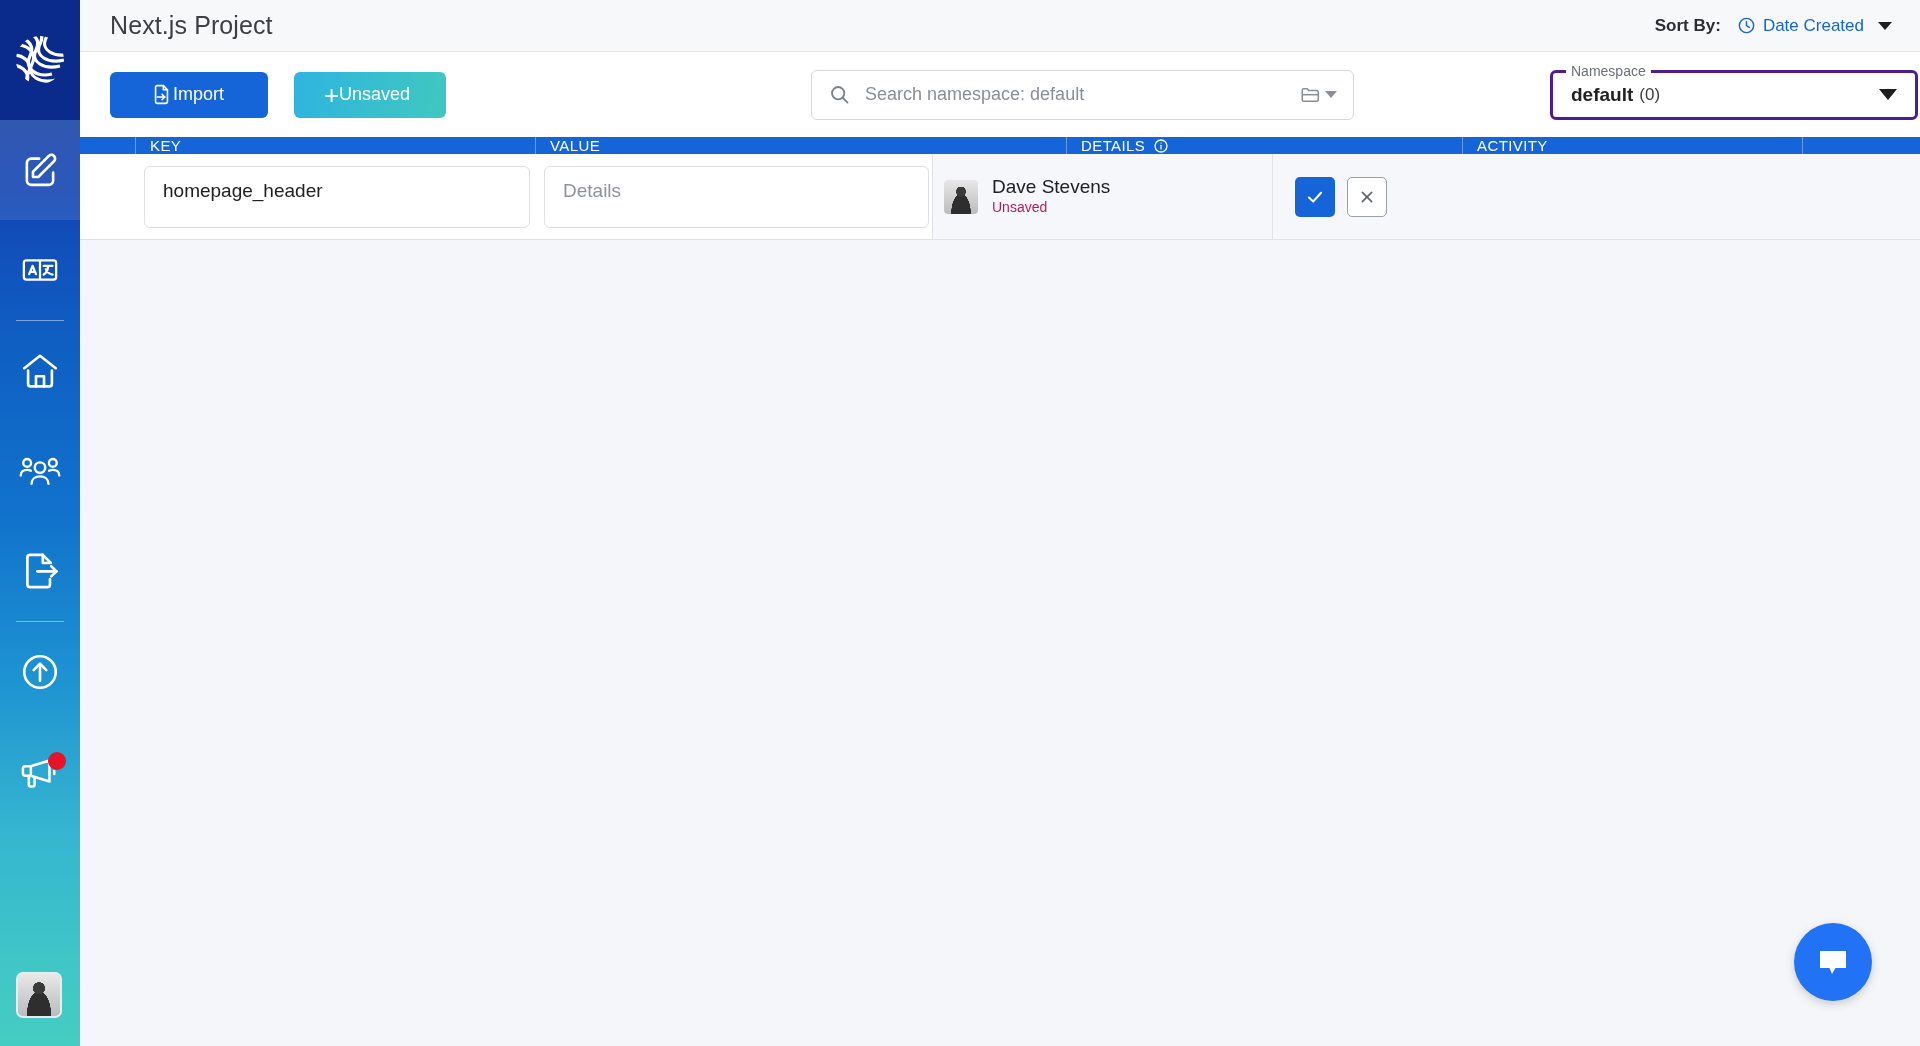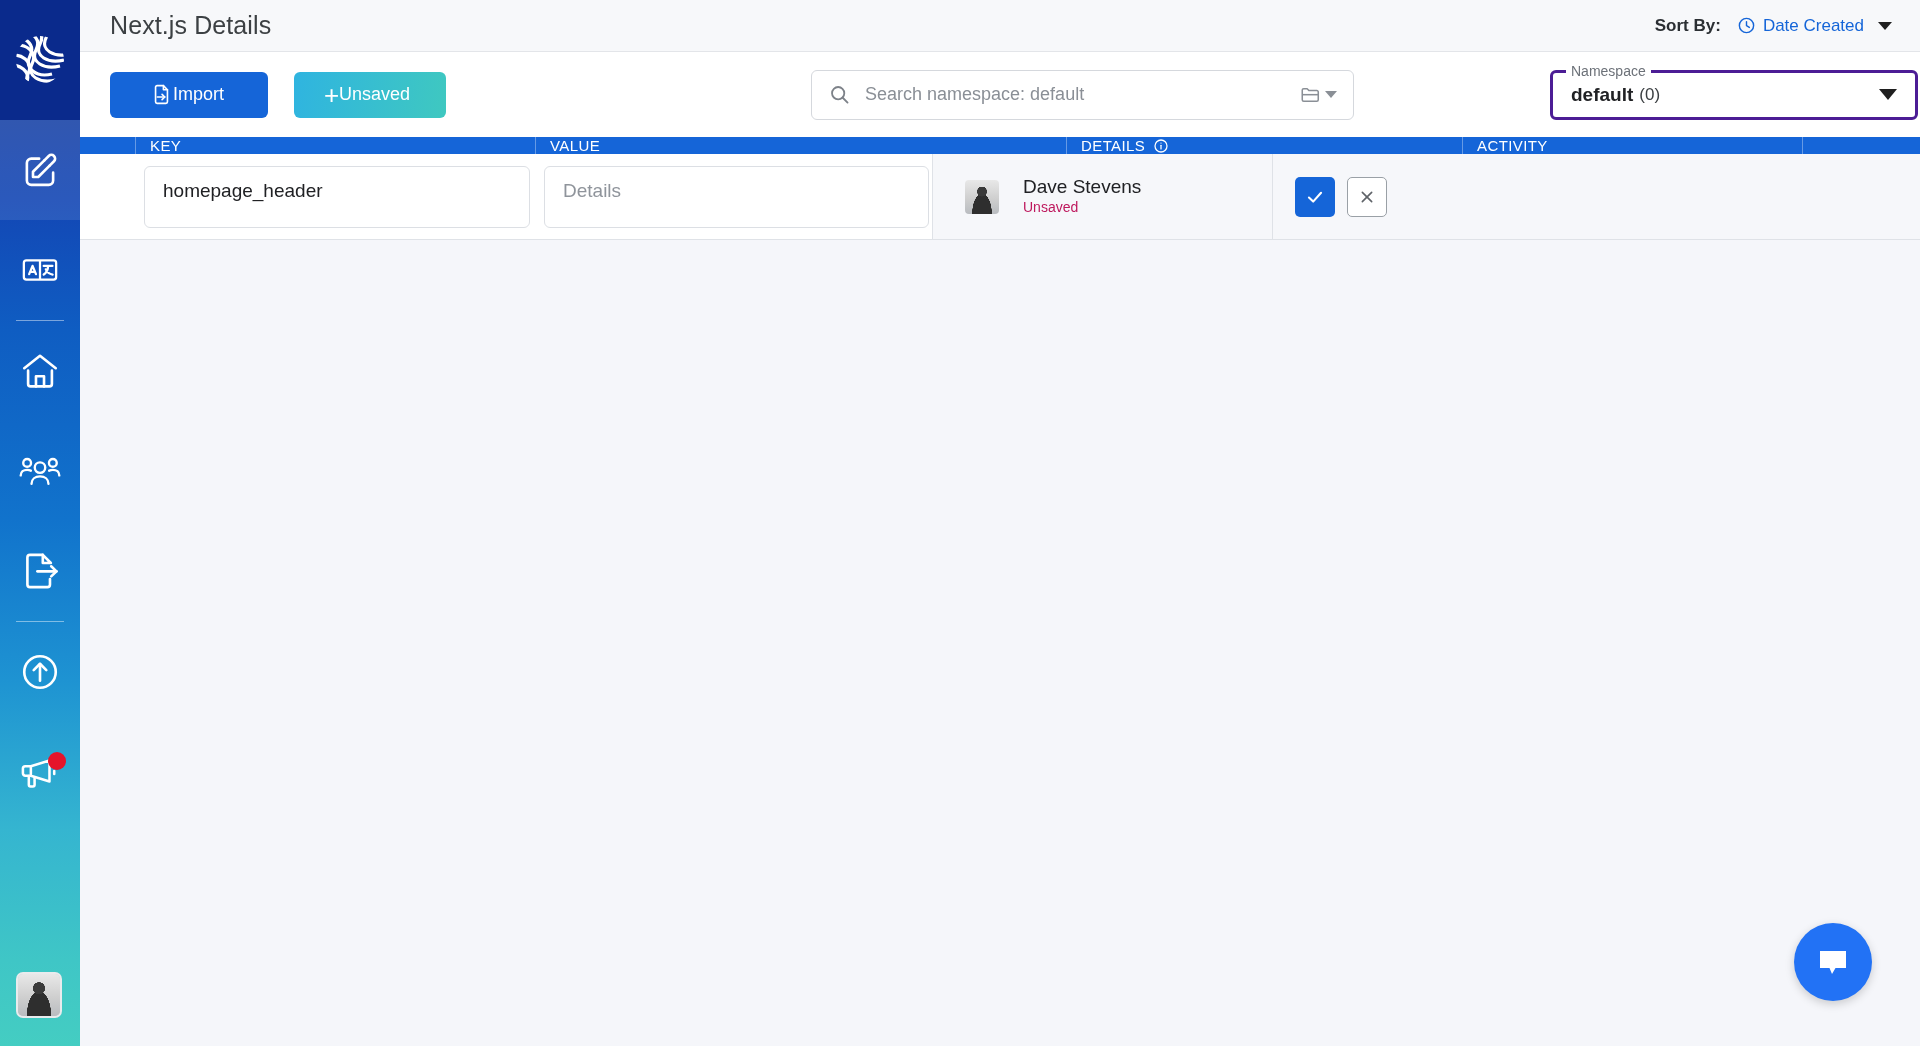--- a/index.html
+++ b/index.html
@@ -149,21 +149,21 @@
     height: 86px; background: #fff; display: flex; align-items: stretch;
     border-bottom: 1px solid #dfe2e7;
   }
   .cell { display: flex; align-items: center; }
   .cell.gutter { width: 56px; }
   .cell.key { width: 400px; }
   .cell.value { width: 531px; }
   .cell.details { width: 396px; }
   .cell.activity {
     width: 340px; background: #f6f7fa; border-left: 1px solid #dfe2e7;
-    padding-left: 32px; gap: 24px;
+    padding-left: 11px; gap: 14px;
   }
   .cell.actions {
     flex: 1; background: #f6f7fa; border-left: 1px solid #dfe2e7;
     display: flex; align-items: center; gap: 12px; padding-left: 22px;
   }
   .field-box {
     width: 386px; height: 62px; border: 1px solid #dcdfe4; border-radius: 6px;
     background: #fff; display: flex; align-items: flex-start; padding: 12px 16px 0 16px;
     margin-left: 8px;
   }
@@ -303,21 +303,21 @@
     </div>
 
     <div class="sb-avatar">
       <div class="avatar-face"></div>
     </div>
   </div>
 
   <div class="content">
 
     <div class="topbar">
-      <div class="page-title">Next.js Details</div>
+      <div class="page-title">Next.js Project</div>
       <div class="topbar-right">
         <span class="sortby-label">Sort By:</span>
         <span class="sortby-value">
           <svg width="19" height="19" viewBox="0 0 24 24" fill="none" stroke="#1565d8" stroke-width="1.8" stroke-linecap="round">
             <circle cx="12" cy="12" r="9"></circle>
             <path d="M12 7.2 V12 L15.6 14.4"></path>
           </svg>
           <span>Date Created</span>
           <span class="caret-down"></span>
         </span>

